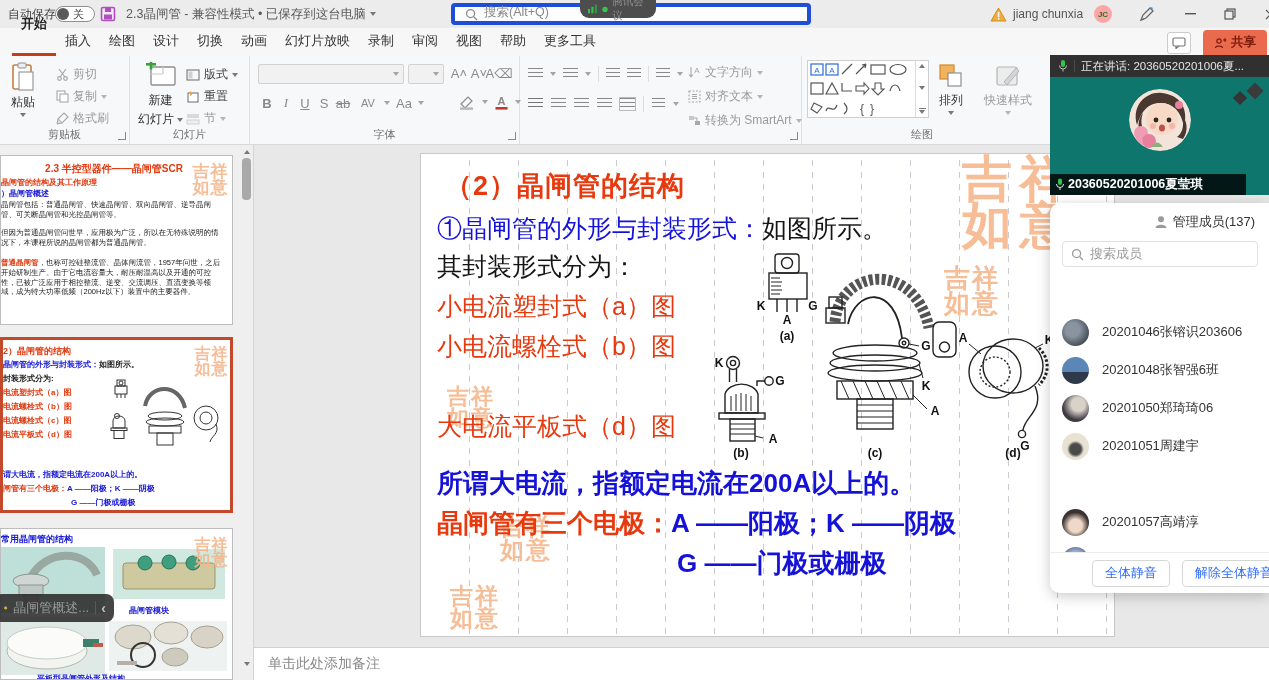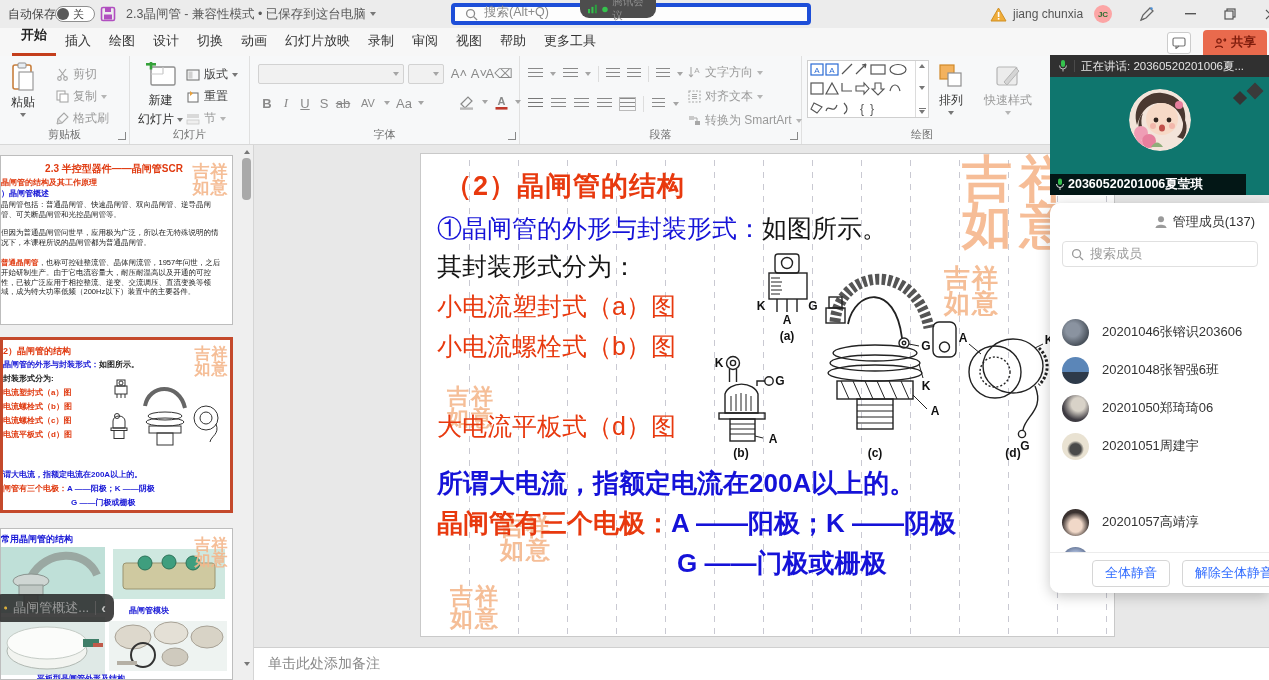--- a/index.html
+++ b/index.html
@@ -18,21 +18,21 @@
   .chv.sm{border-left-width:3px;border-right-width:3px;border-top-width:4px}
   .searchbox{position:absolute;left:451px;top:3px;width:360px;height:22px;background:#fdfdfd;border:4px solid #1d4ed8;border-radius:4px;display:flex;align-items:flex-end;gap:6px;padding:0 10px;color:#8a8a8a;font-size:12.5px}
   .meetpill{position:absolute;left:580px;top:0;width:76px;height:18px;background:#4d4d4d;border-radius:0 0 9px 9px;display:flex;align-items:center;gap:4px;padding:0 8px;z-index:60}
   .meetpill span{font-size:10.5px;color:#8f8f8f}
   .avatarjc{width:18px;height:18px;border-radius:50%;background:#fca5a5;color:#2c6e2f;font-size:8px;font-weight:bold;display:flex;align-items:center;justify-content:center}
   .winbtn{width:30px;height:26px;display:flex;align-items:center;justify-content:center;color:#555}
 
   
   .tabsrow{position:absolute;left:0;top:28px;width:1269px;height:28px;background:#f7f7f7;display:flex;align-items:flex-end;padding-left:12px}
   .rtab{font-size:13px;color:#333;padding:5px 9px 6px;white-space:nowrap}
-  .rtab.active{font-weight:bold;color:#222;border-bottom:3px solid #c43e1c;padding-bottom:9px}
+  .rtab.active{font-weight:bold;color:#222;border-bottom:3px solid #c43e1c;padding-bottom:20px}
   .bubblebtn{position:absolute;right:78px;top:4px;width:24px;height:22px;background:#fff;border:1px solid #ccc;border-radius:3px;display:flex;align-items:center;justify-content:center}
   .sharebtn{position:absolute;right:2px;top:2px;width:64px;height:25px;background:#e96a4d;border-radius:4px 4px 0 0;color:#7e1c0c;font-size:12.5px;font-weight:bold;display:flex;align-items:center;justify-content:center;gap:4px}
 
   
   .ribbon{position:absolute;left:0;top:56px;width:1269px;height:89px;background:#f7f8f9;border-bottom:1px solid #d8d8d8;font-size:12px;color:#333}
   .rgroup{position:absolute;top:0;height:88px;border-right:1px solid #e0e0e0}
   .glabel{position:absolute;bottom:2px;width:100%;text-align:center;font-size:11px;color:#707070}
   .lnch{position:absolute;right:3px;bottom:4px;width:8px;height:8px;border-right:1.5px solid #888;border-bottom:1.5px solid #888}
   .bigbtn{position:absolute;display:flex;flex-direction:column;align-items:center;gap:2px;font-size:12px;color:#333}
   .smrow{position:absolute;display:flex;align-items:center;gap:4px;font-size:12px;color:#9a9a9a;white-space:nowrap}
@@ -358,21 +358,20 @@
       </div>
       <div class="smrow" style="left:168px;top:56px">
         <svg width="13" height="13" viewBox="0 0 13 13">
             <rect x="1" y="2" width="5" height="4" fill="#c9c9c9"></rect>
             <rect x="7" y="7" width="5" height="4" fill="#a8a8a8"></rect>
             <path d="M6 4 L9 4 L9 7" fill="none" stroke="#a8a8a8"></path>
           </svg>
         <span>转换为 SmartArt</span>
           <span class="chv sm" style="border-top-color:#b5b5b5"></span>
       </div>
-      <div class="glabel">段落</div>
       <span class="lnch"></span>
     </div>
 
     <div class="rgroup" style="left:802px;width:467px;border-right:none">
       <div class="gallery" style="left:5px">
         <svg width="106" height="56" viewBox="0 0 106 56">
           <rect x="3" y="3" width="12" height="11" fill="none" stroke="#2b6bd4" stroke-width="1.2"></rect>
             <text x="9" y="12" font-size="8" fill="#2b6bd4" text-anchor="middle">A</text>
           <rect x="18" y="3" width="12" height="11" fill="none" stroke="#2b6bd4" stroke-width="1.2"></rect>
             <text x="24" y="12" font-size="8" fill="#2b6bd4" text-anchor="middle">A</text>

